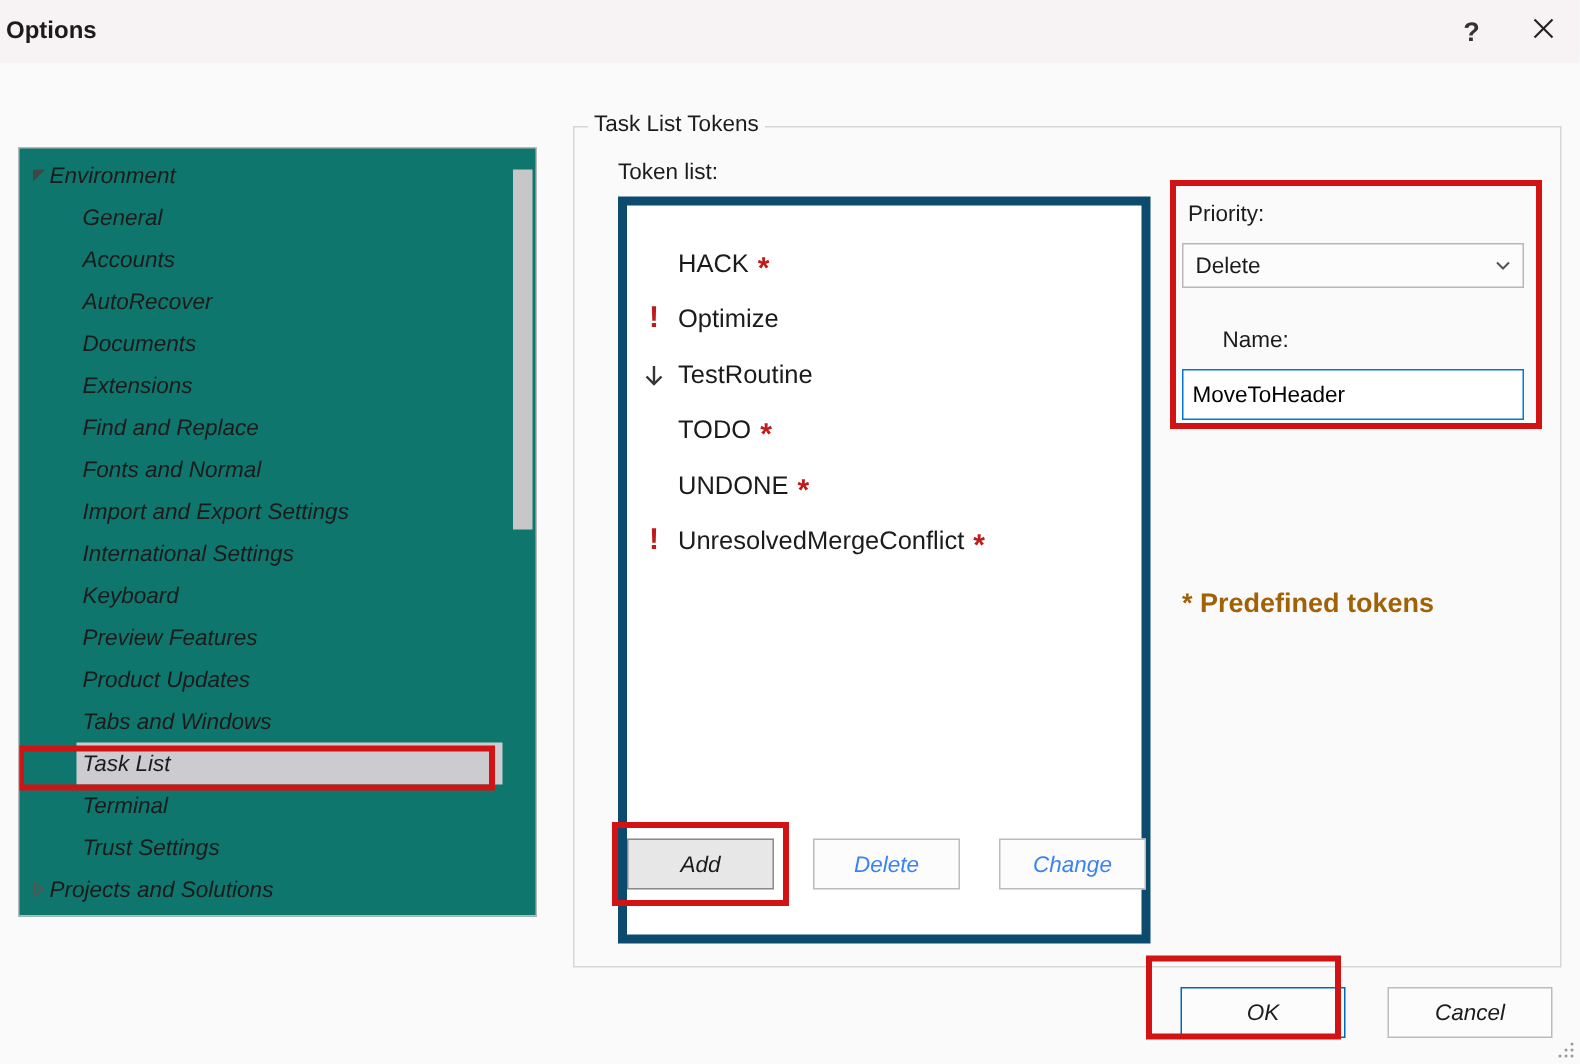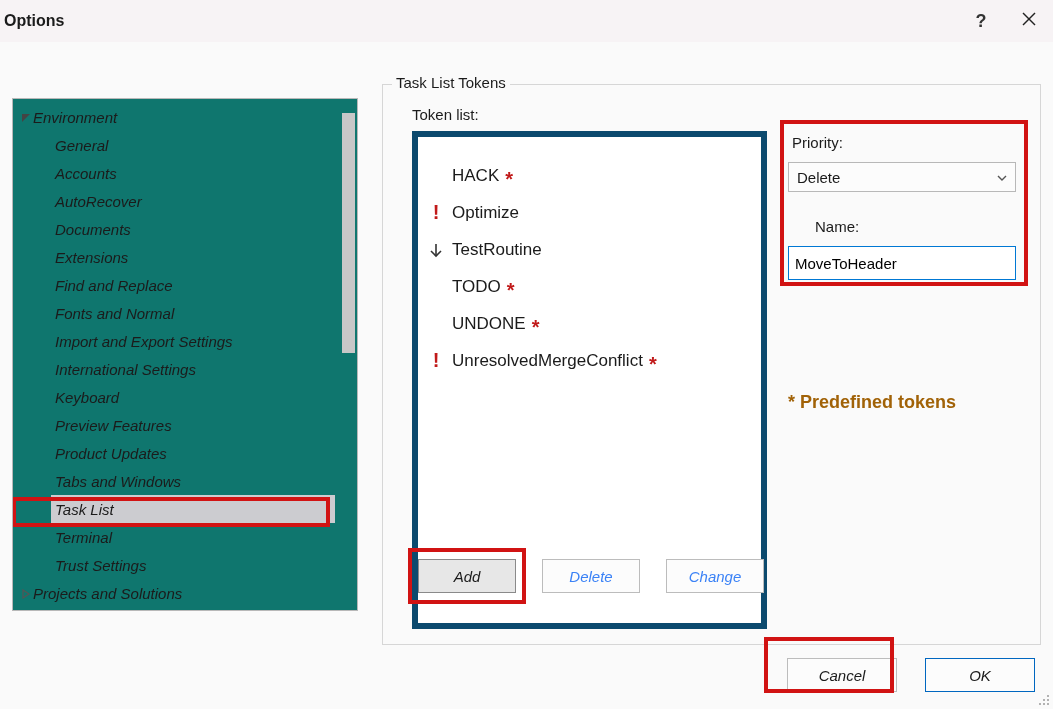--- a/index.html
+++ b/index.html
@@ -397,25 +397,25 @@
           <span>Change</span>
         </div>
 
       <div class="hl" style="left:398px; top:54px; width:248px; height:166px;"></div>
 
       <div class="hl" style="left:26px; top:482px; width:118px; height:56px;"></div>
     </div>
   </div>
 
   <div class="footer">
+    <div class="btn ok">
+        <span>OK</span>
+      </div>
     <div class="btn cancel">
         <span>Cancel</span>
-      </div>
-    <div class="btn ok">
-        <span>OK</span>
       </div>
   </div>
 
   <div class="hl" style="left:764px; top:637px; width:130px; height:56px;"></div>
 
   <div class="resize-grip">
     <svg viewBox="0 0 14 14">
       <circle cx="11" cy="3" r="1" fill="#9a9a9a"></circle>
       <circle cx="7" cy="7" r="1" fill="#9a9a9a"></circle>
         <circle cx="11" cy="7" r="1" fill="#9a9a9a"></circle>

